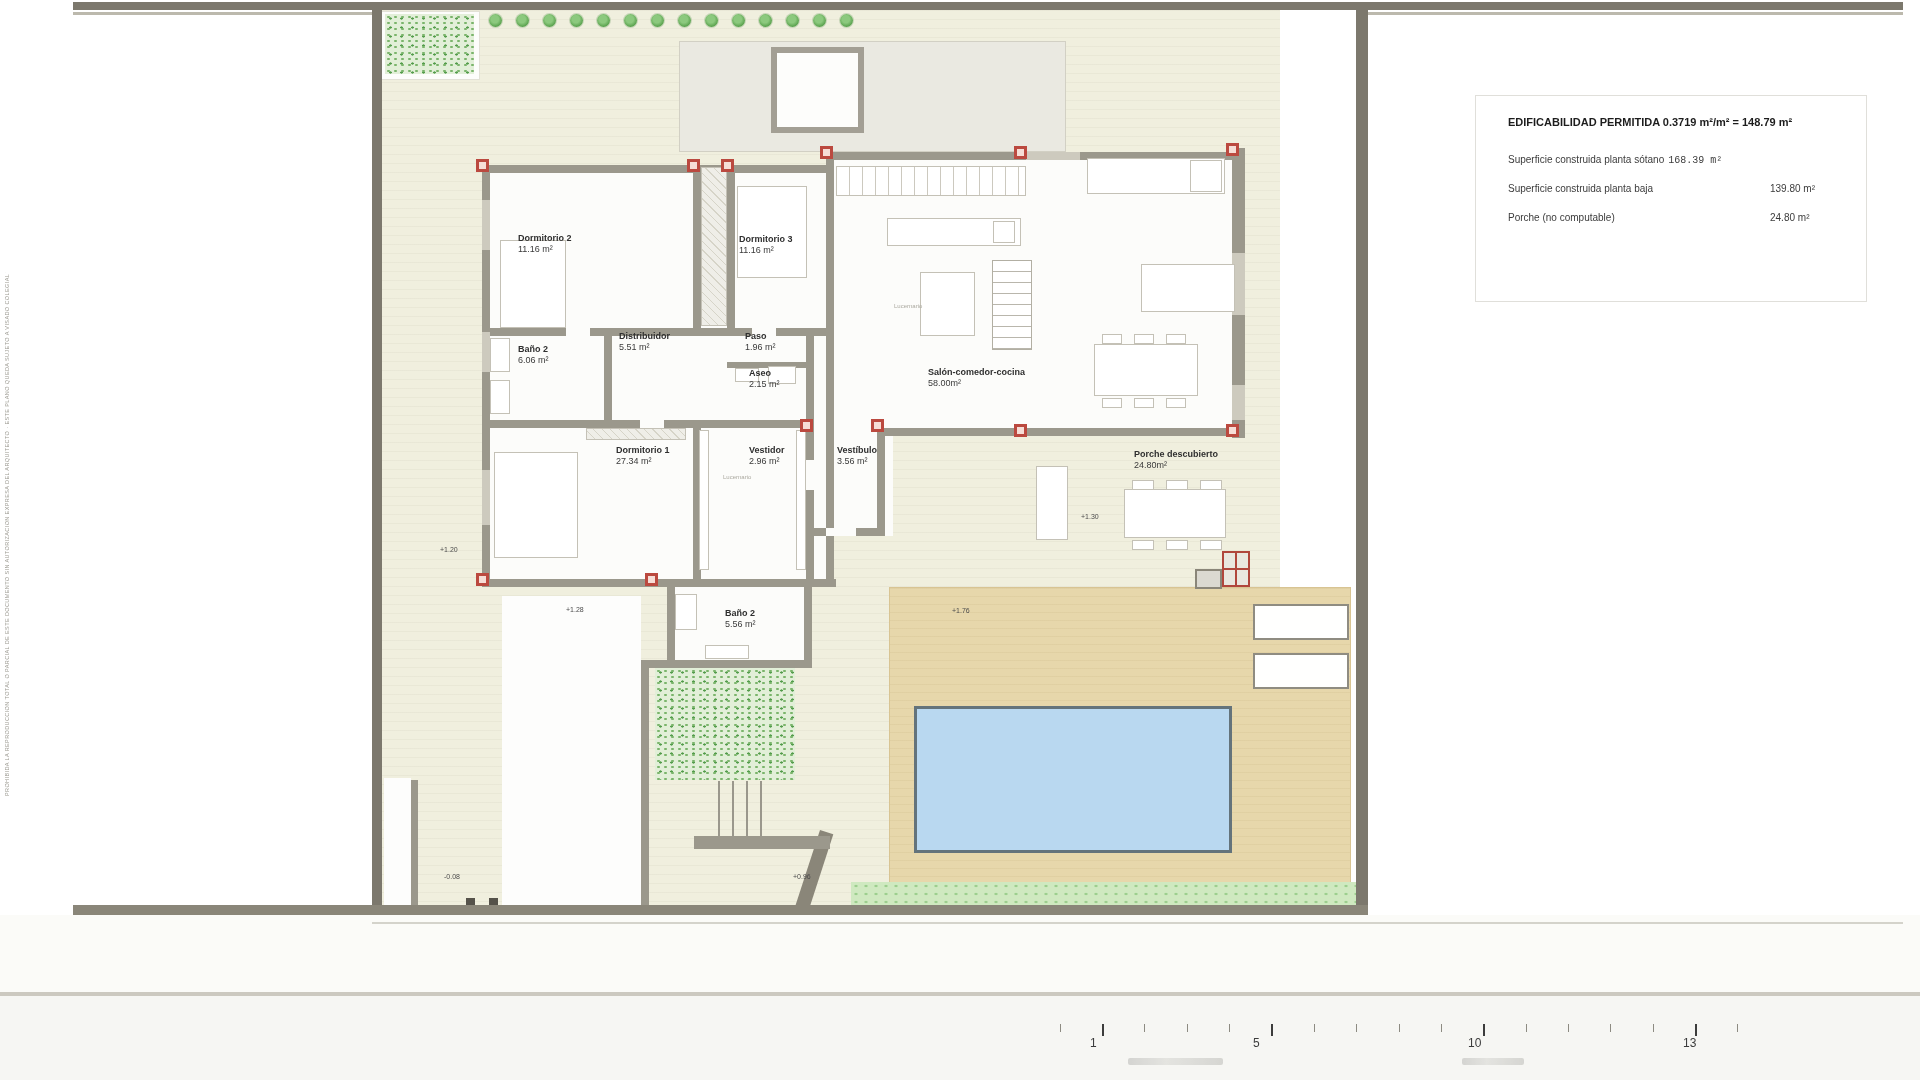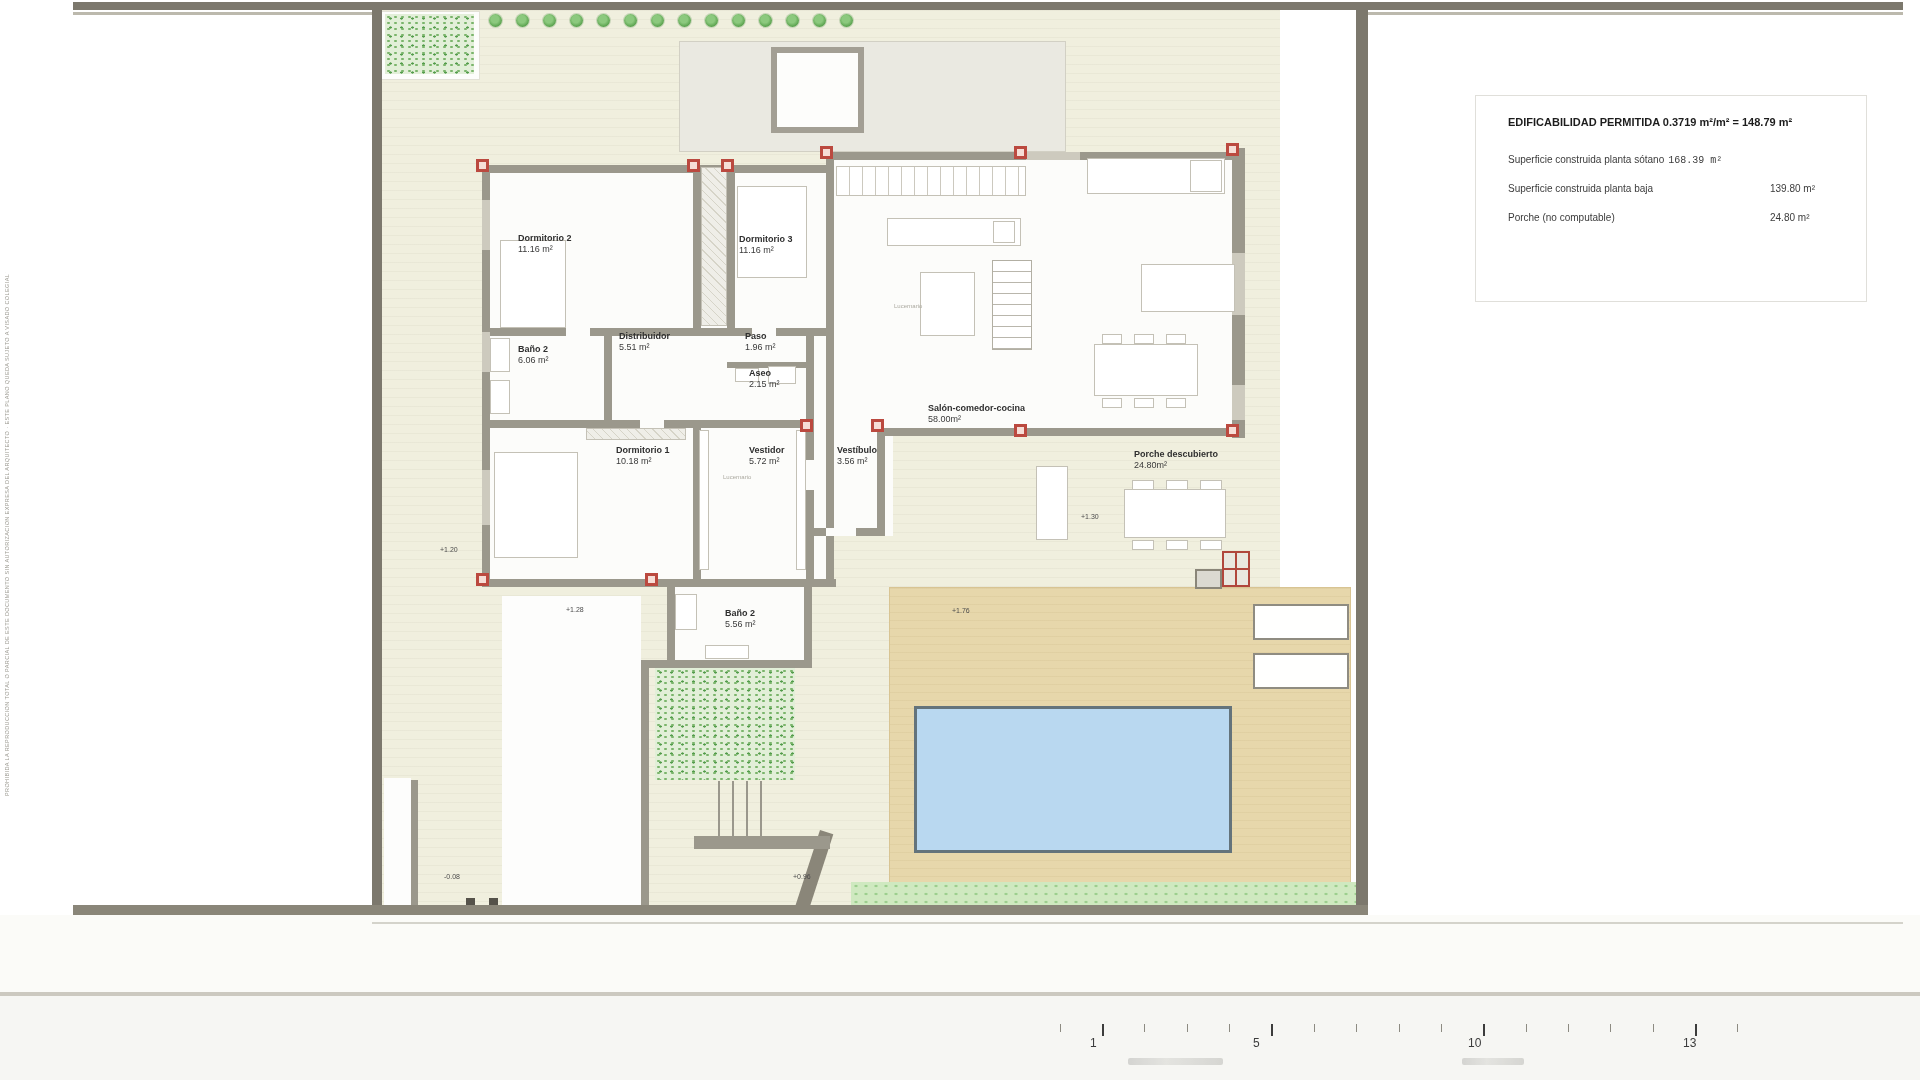--- a/index.html
+++ b/index.html
@@ -210,31 +210,31 @@
         <div class="area">5.51 m²</div>
       </div>
       <div class="abs room-label" style="left: 363px; top: 321px; width: 150px; height: 22px;">
         <div>Paso</div>
         <div class="area">1.96 m²</div>
       </div>
       <div class="abs room-label" style="left: 367px; top: 358px; width: 150px; height: 22px;">
         <div>Aseo</div>
         <div class="area">2.15 m²</div>
       </div>
-      <div class="abs room-label" style="left: 546px; top: 357px; width: 150px; height: 22px; margin-top: 36px;">
+      <div class="abs room-label" style="left: 546px; top: 357px; width: 150px; height: 22px;">
         <div>Salón-comedor-cocina</div>
         <div class="area">58.00m²</div>
       </div>
       <div class="abs room-label" style="left: 234px; top: 435px; width: 150px; height: 22px;">
         <div>Dormitorio 1</div>
-        <div class="area">10.18 m²</div>
+        <div class="area">27.34 m²</div>
       </div>
       <div class="abs room-label" style="left: 367px; top: 435px; width: 150px; height: 22px;">
         <div>Vestidor</div>
-        <div class="area">5.72 m²</div>
+        <div class="area">2.96 m²</div>
       </div>
       <div class="abs room-label" style="left: 455px; top: 435px; width: 150px; height: 22px;">
         <div>Vestíbulo</div>
         <div class="area">3.56 m²</div>
       </div>
       <div class="abs room-label" style="left: 752px; top: 439px; width: 150px; height: 22px;">
         <div>Porche descubierto</div>
         <div class="area">24.80m²</div>
       </div>
       <div class="abs room-label" style="left: 343px; top: 598px; width: 150px; height: 22px;">

